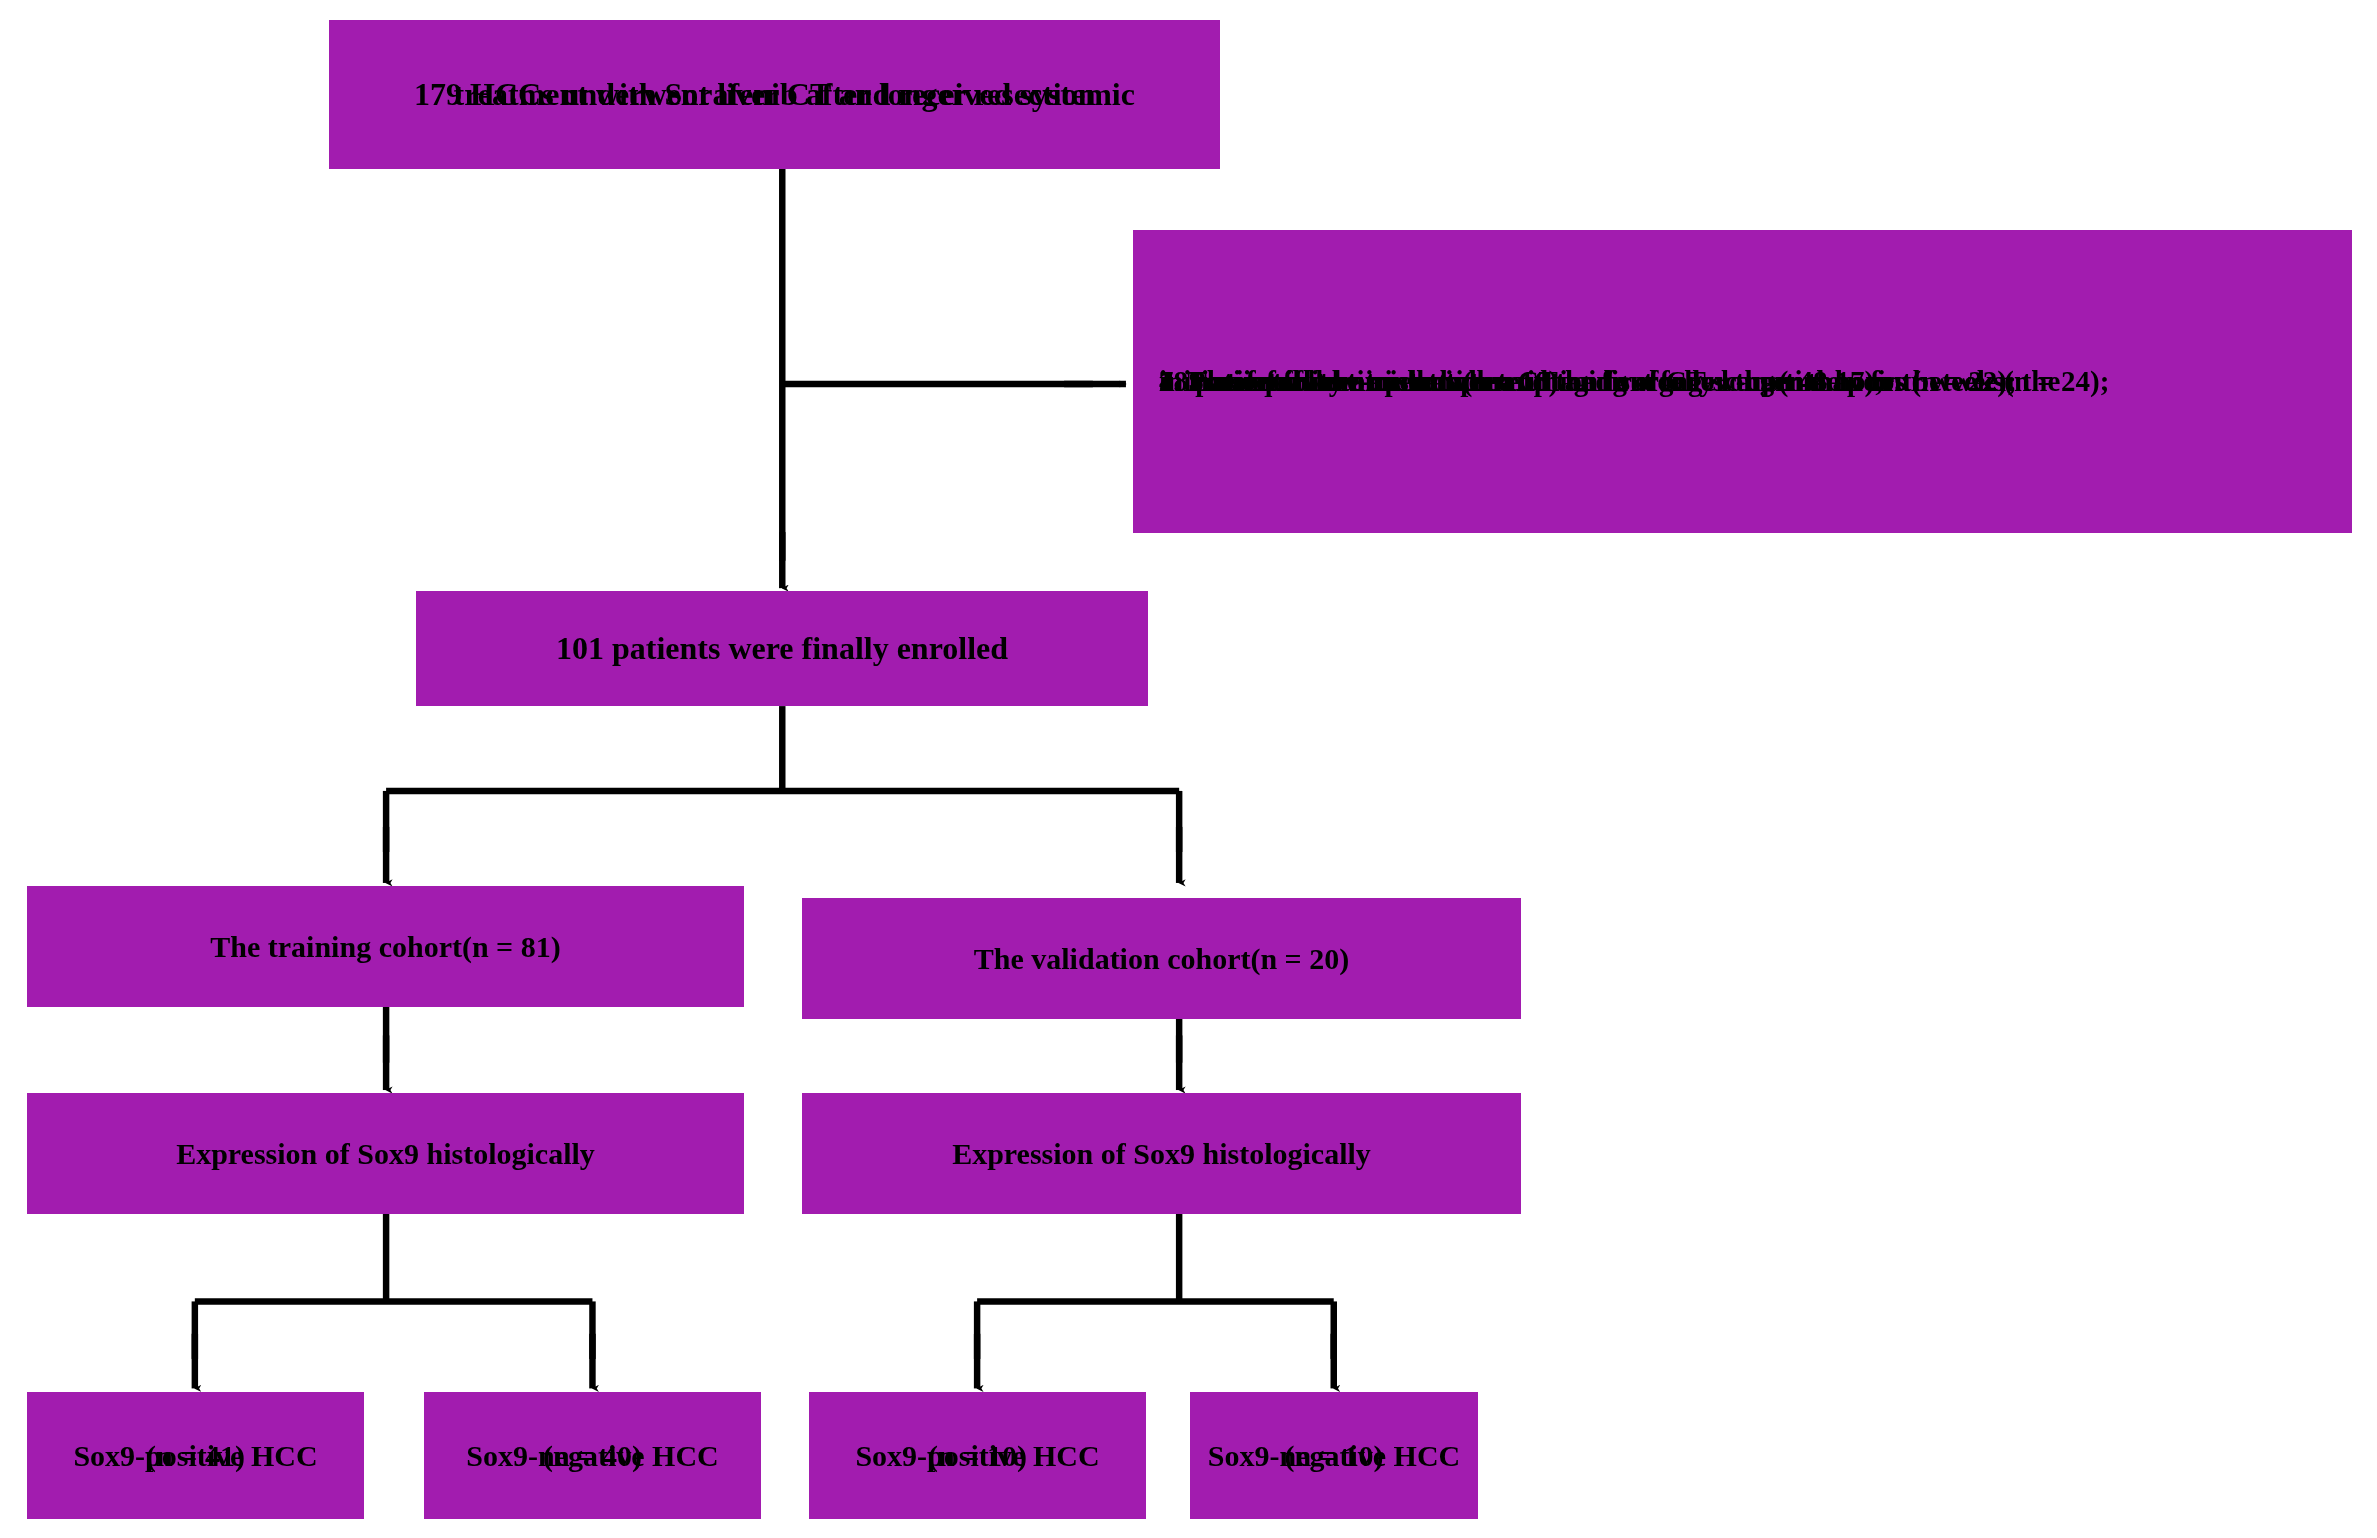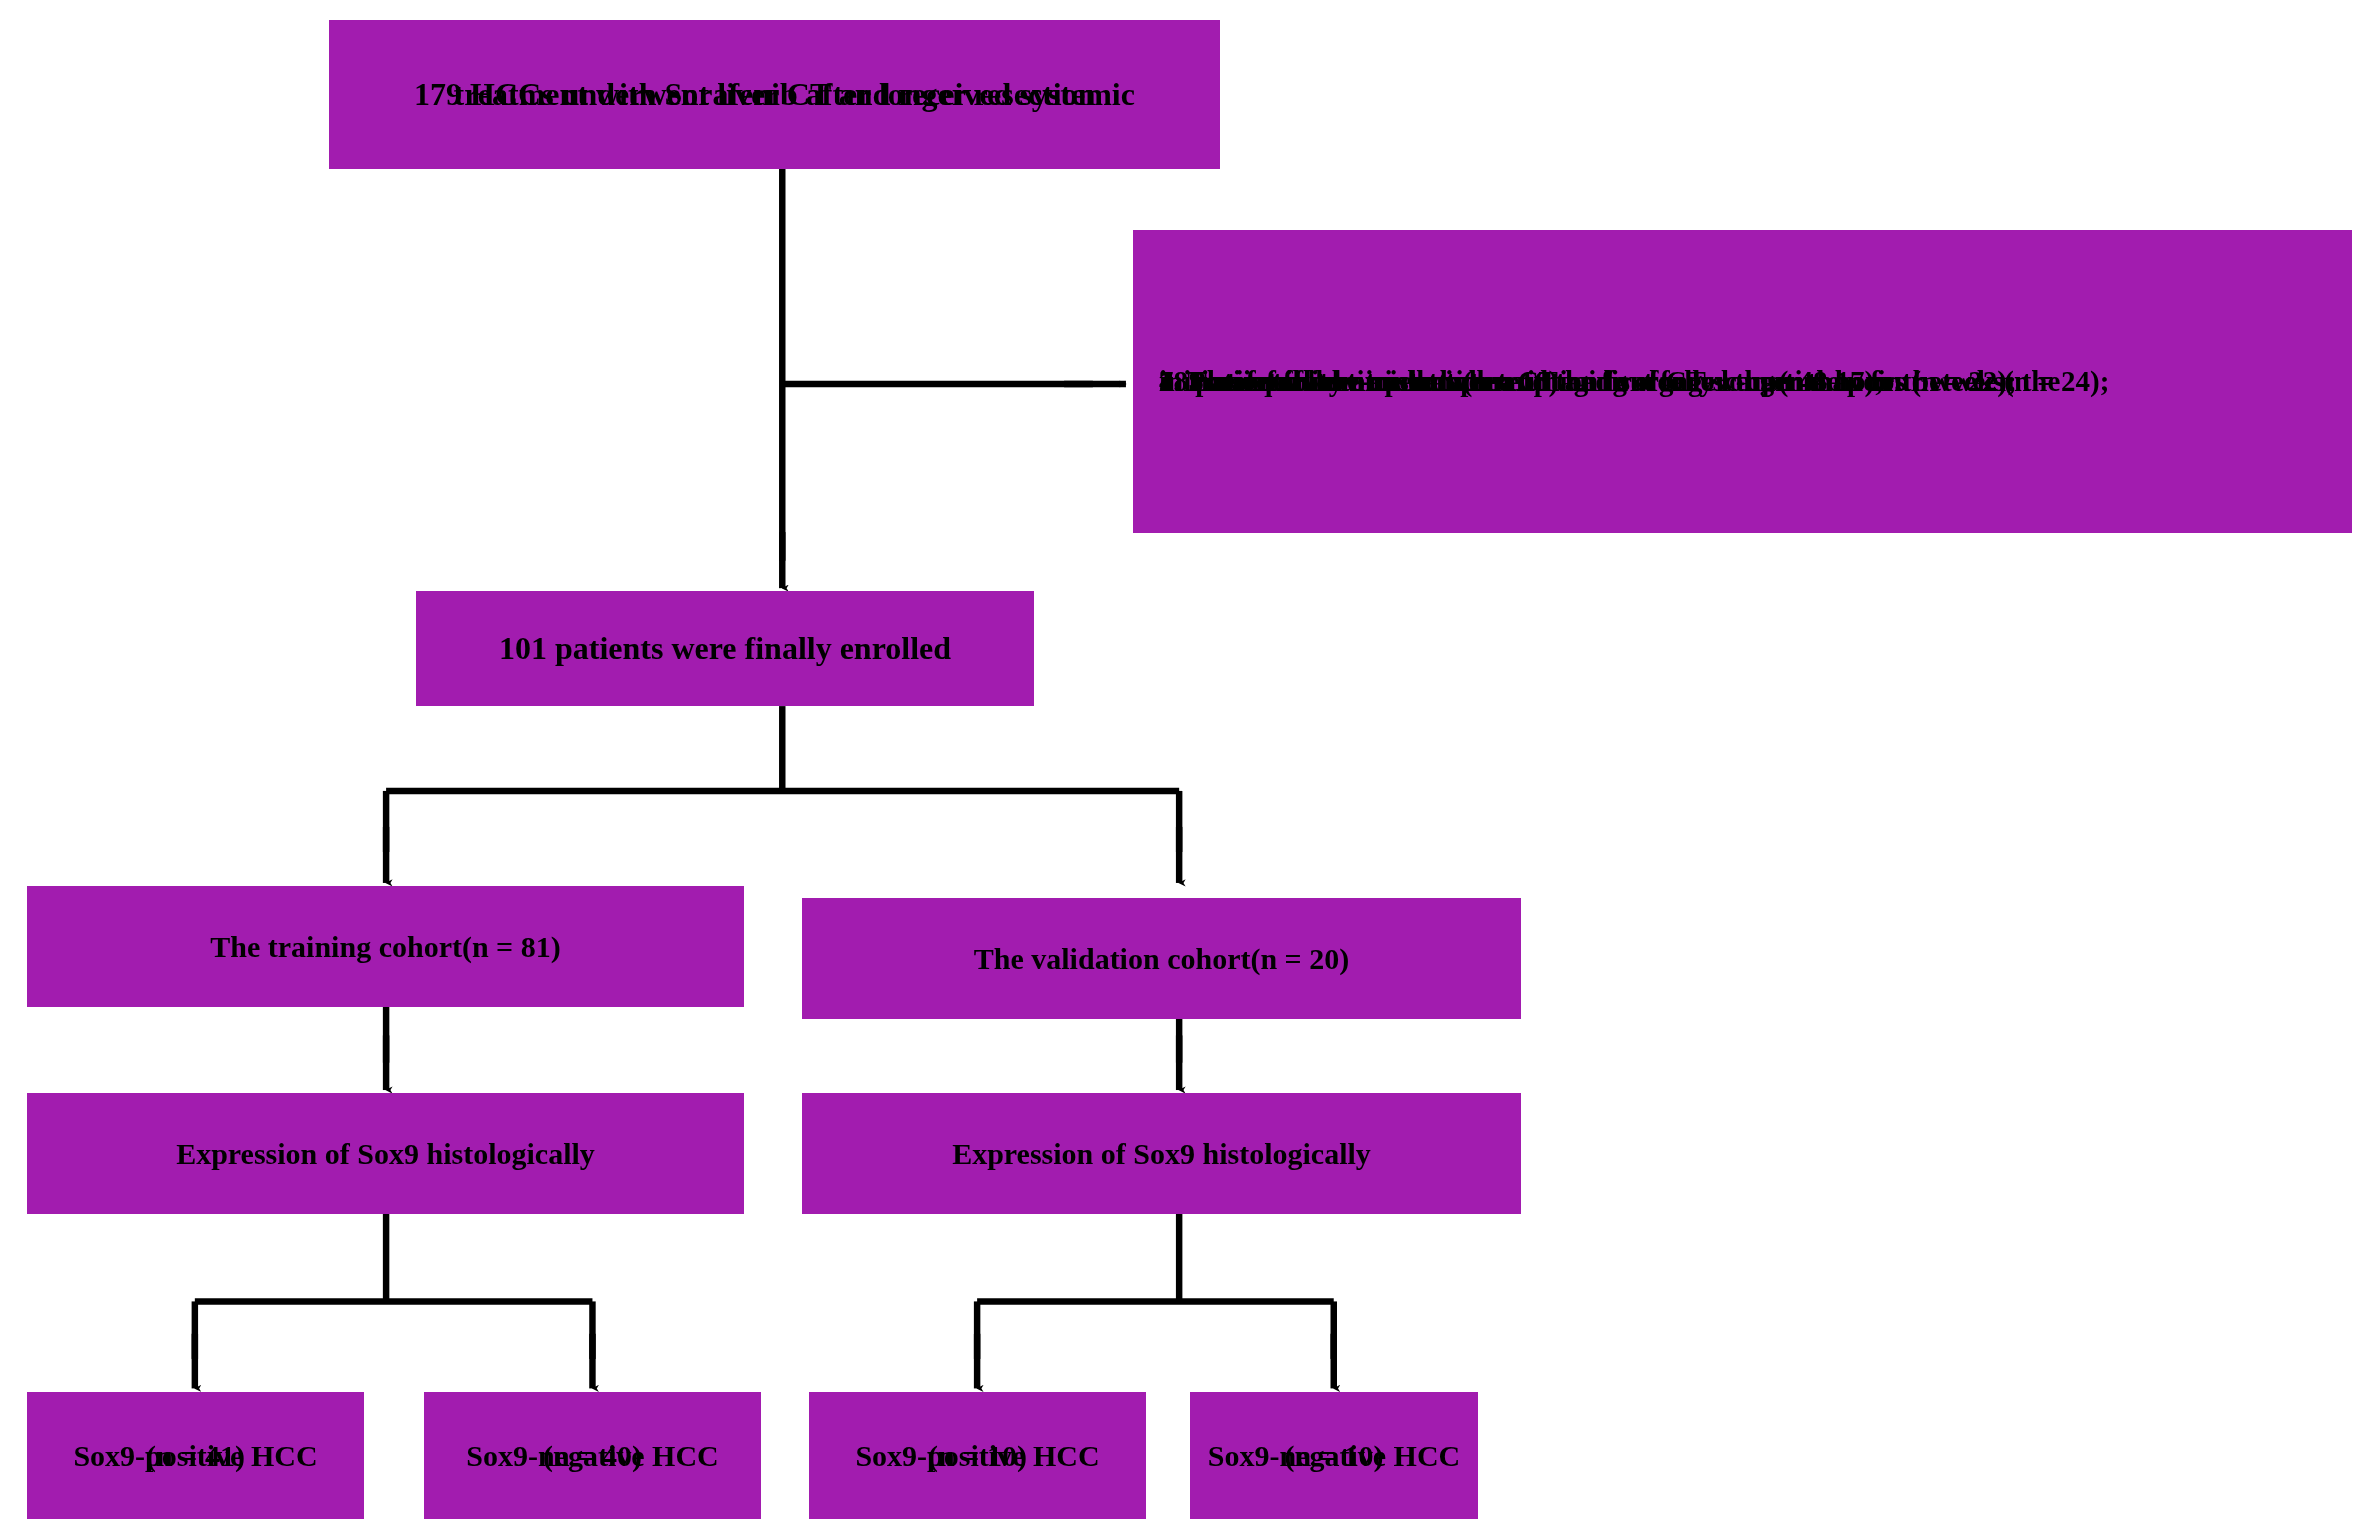--- a/index.html
+++ b/index.html
@@ -33,21 +33,21 @@
   #node-source {
     left: 329px; top: 20px; width: 891px; height: 149px;
     font-size: 32px; line-height: 47px;
   }
   #node-excluded {
     left: 1133px; top: 230px; width: 1219px; height: 303px;
     font-size: 29px; line-height: 45px;
     padding: 21.6px 20px 21.6px 26px;
   }
   #node-enrolled {
-    left: 416px; top: 591px; width: 618px; height: 115px;
+    left: 416px; top: 591px; width: 732px; height: 115px;
     font-size: 32px; line-height: 43px;
   }
   #node-training {
     left: 27px; top: 886px; width: 717px; height: 121px;
     font-size: 30px; line-height: 42px;
   }
   #node-validation {
     left: 802px; top: 886px; width: 719px; height: 121px;
     font-size: 30px; line-height: 42px; margin-top: 12px;
   }

